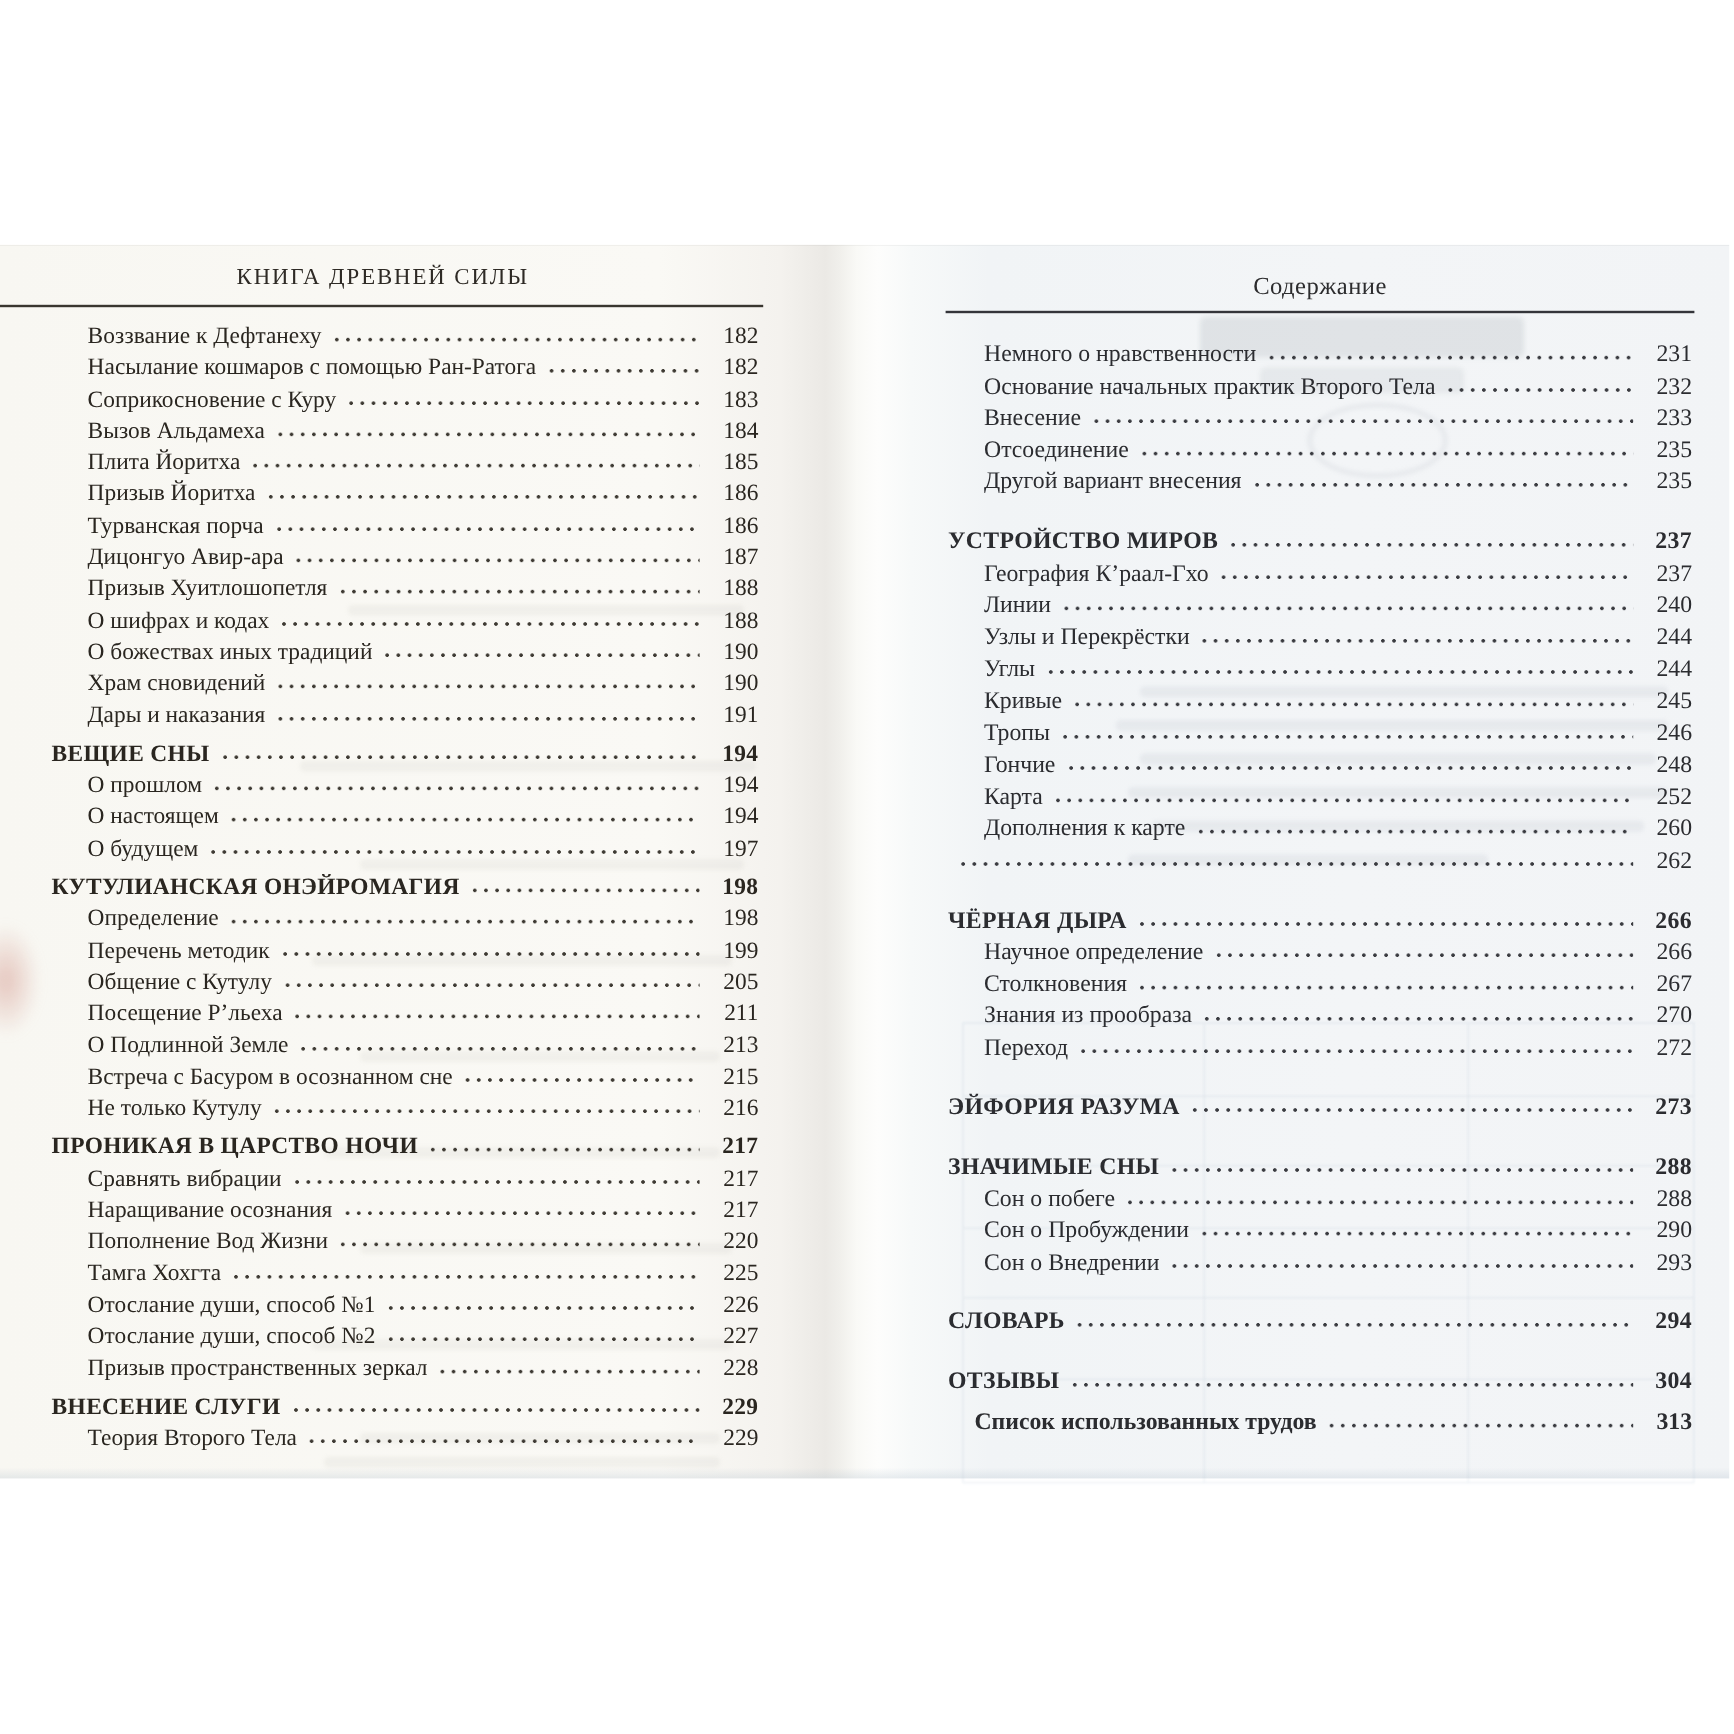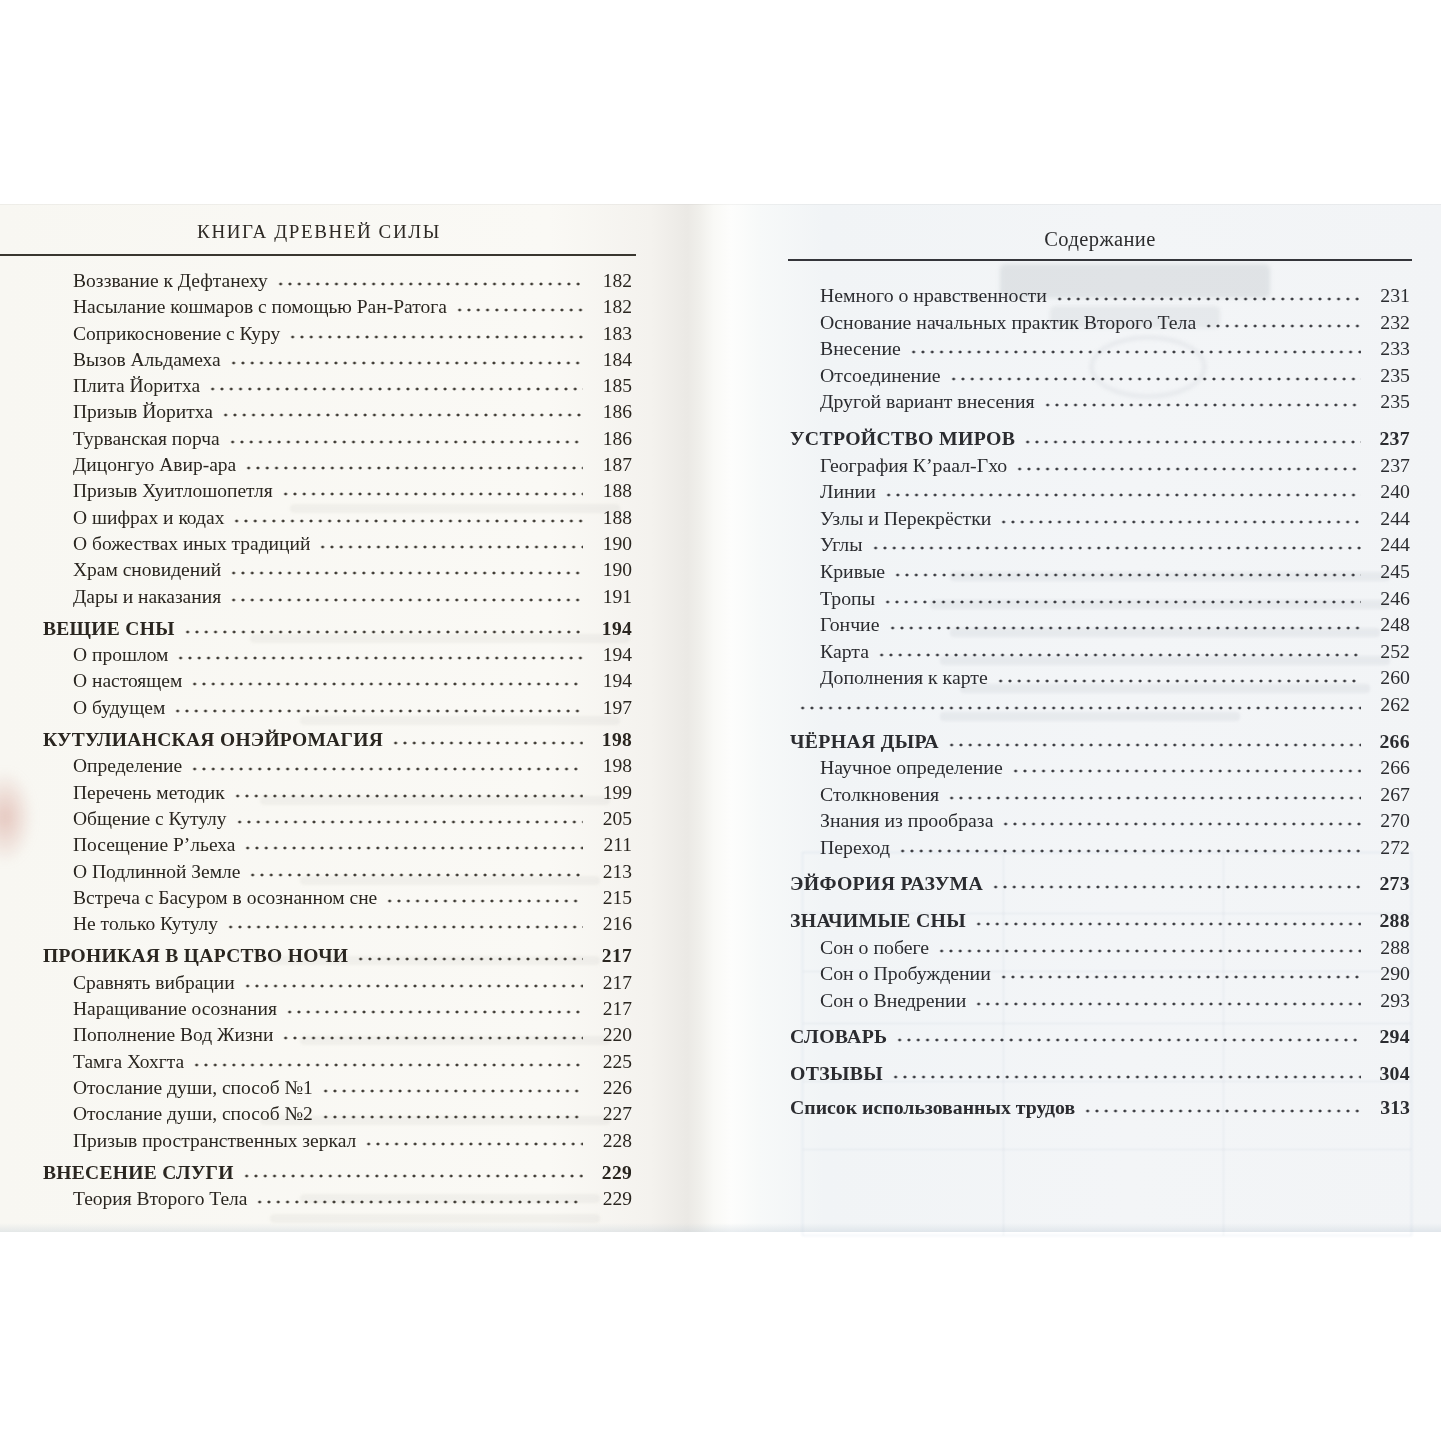--- a/index.html
+++ b/index.html
@@ -42,22 +42,22 @@
   #toc-left{top:66px;color:#2a2620;font-size:19.5px;margin-left:37px;}
   #toc-right{top:80px;color:#2b2c30;font-size:19.8px;}
   .row{display:flex;align-items:baseline;}
   #toc-left .row{height:26.3px;}
   #toc-right .row{height:26.6px;}
   .row .t{white-space:nowrap;}
   .row.item .t{padding-left:30px;}
   .row.section{font-weight:bold;letter-spacing:0.3px;}
   .row.bold{font-weight:bold;}
   #toc-left .row.section{margin-top:6px;}
-  #toc-right .row.section{margin-top:10px;}
-  #toc-right .row.bold{margin-top:7px;}
+  #toc-right .row.section{margin-top:23px;}
+  #toc-right .row.bold{margin-top:7px;margin-left:22px;}
   .dots{
     flex:1;height:6px;margin:0 3px 0 8px;
     background-image:radial-gradient(circle, #3e3a33 1.25px, rgba(0,0,0,0) 1.7px);
     background-size:9.3px 6px;background-repeat:repeat-x;background-position:0 100%;
   }
   #toc-right .dots{background-image:radial-gradient(circle, #3a3b40 1.25px, rgba(0,0,0,0) 1.7px);}
   .pg{min-width:46px;text-align:right;}
 
   
   .smudge{

